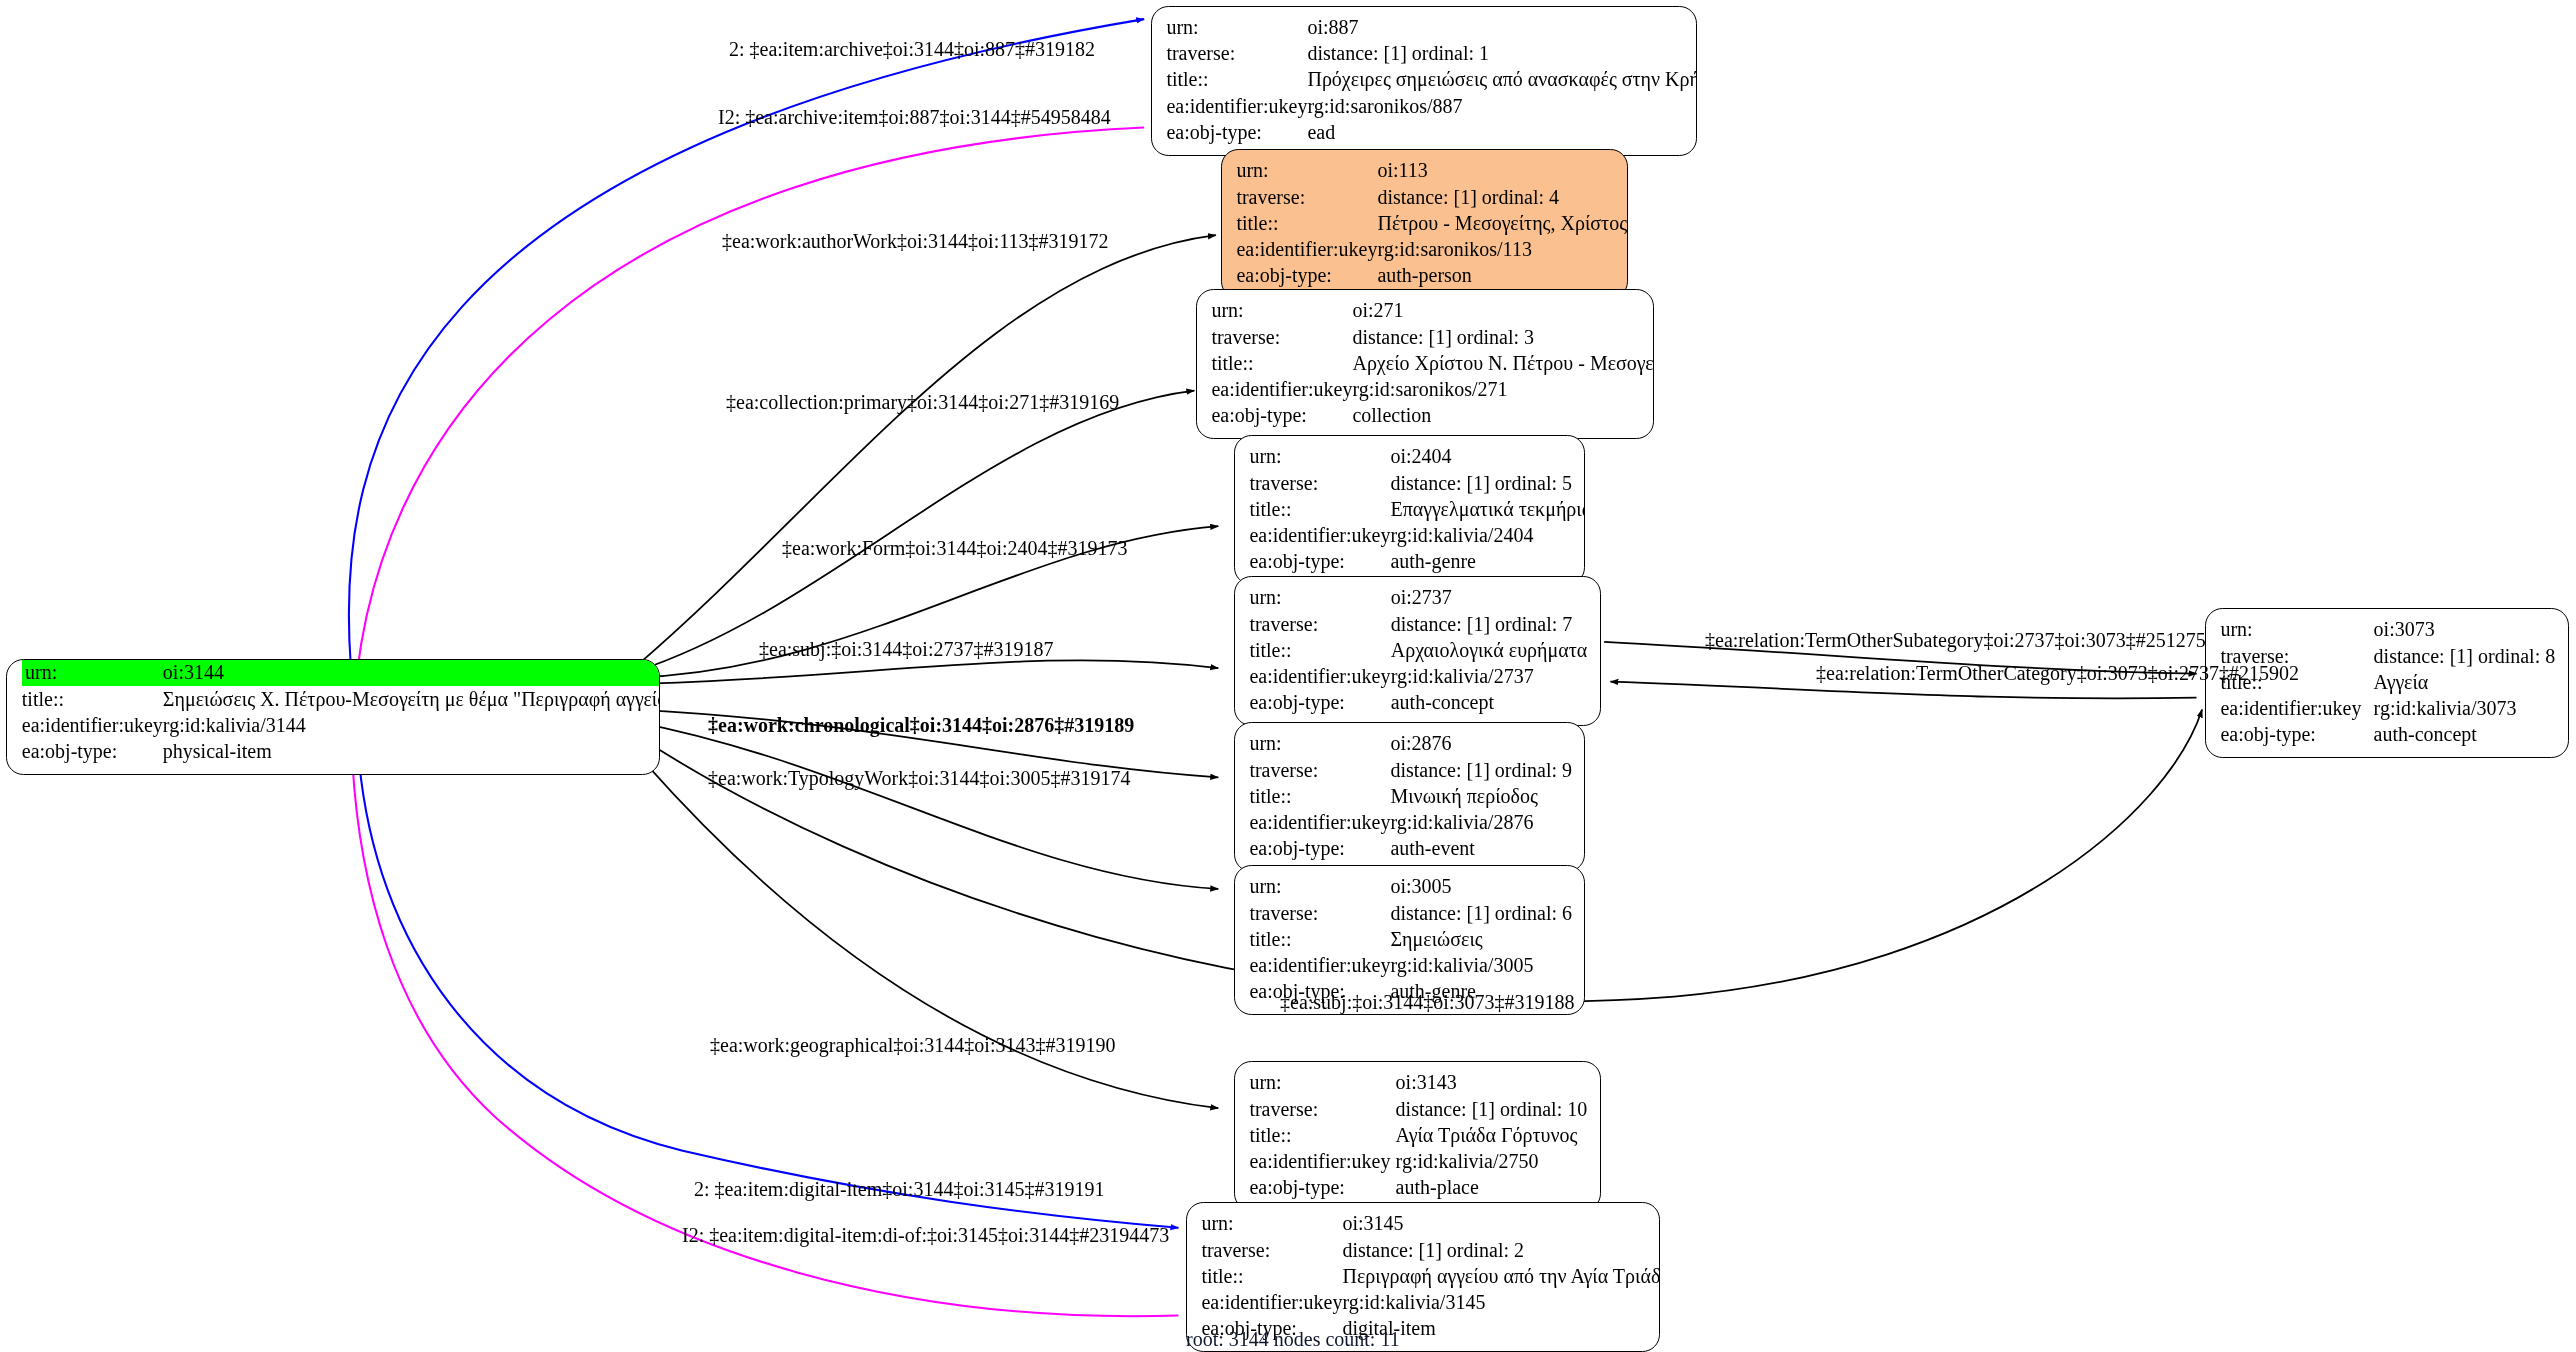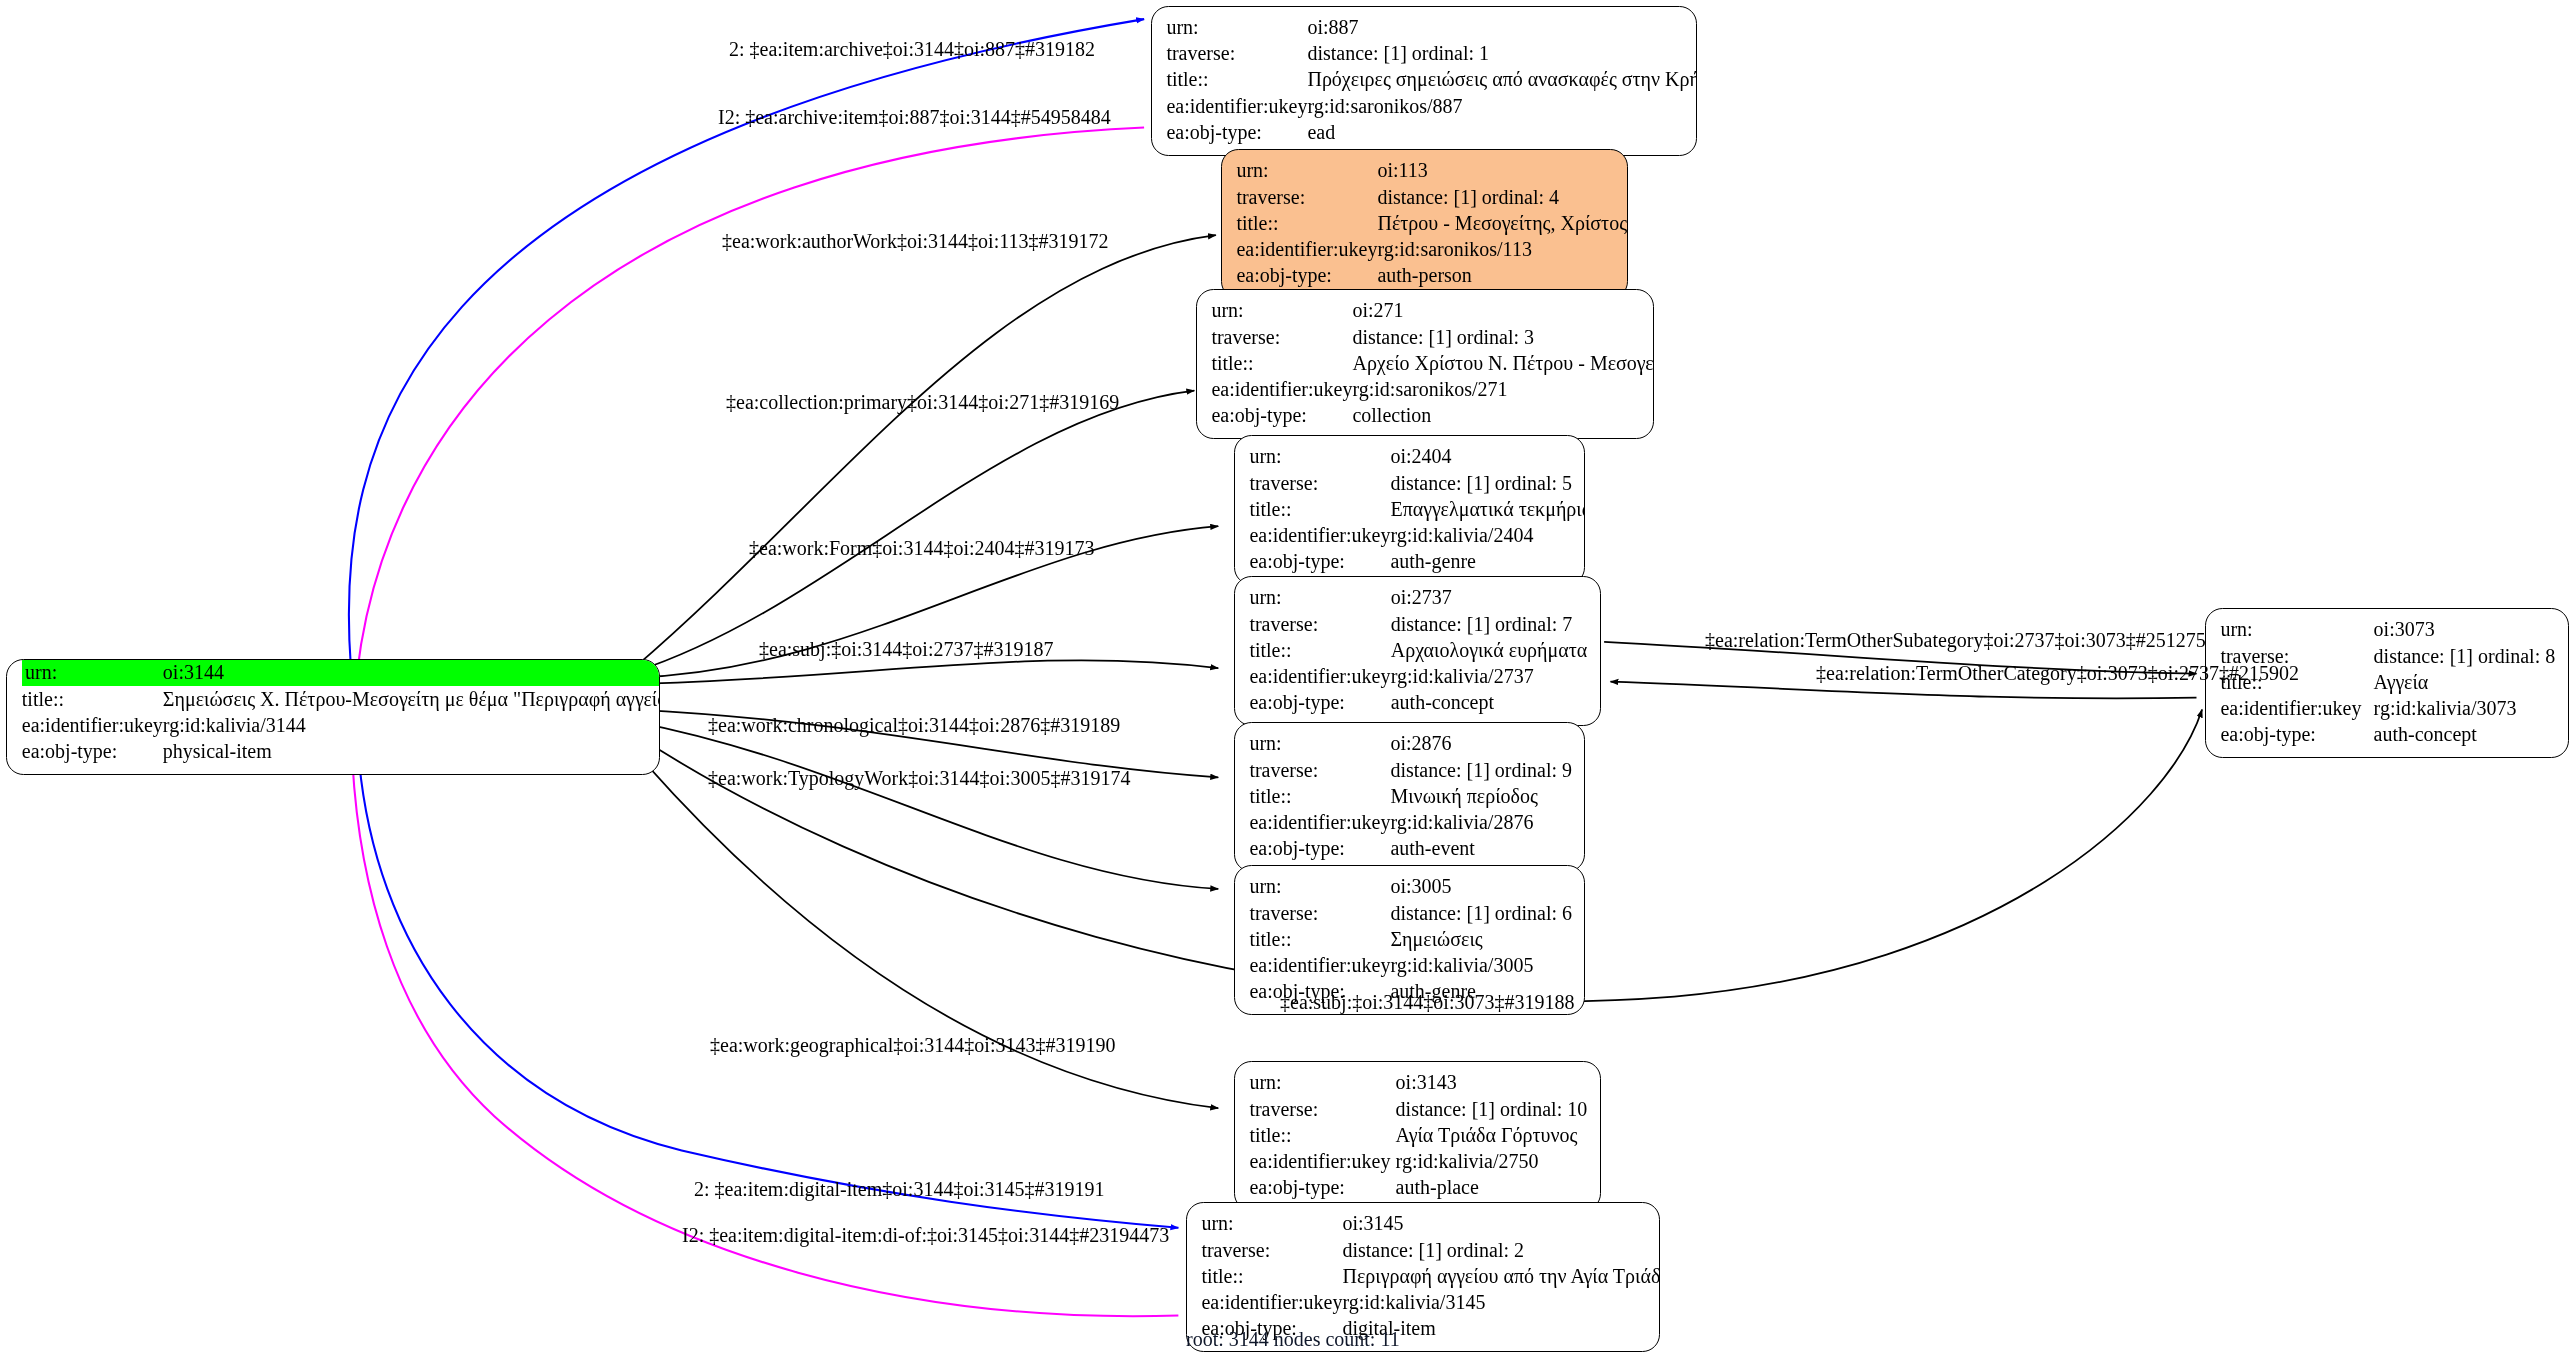--- a/index.html
+++ b/index.html
@@ -412,23 +412,23 @@
         <td class="val">digital-item</td>
       </tr>
     </tbody>
       </table>
   </div>
 
   <div class="edge-label" style="left:729px; top:3.2px;margin-top:36px;">2: ‡ea:item:archive‡oi:3144‡oi:887‡#319182</div>
   <div class="edge-label" style="left:718px; top:107px;">I2: ‡ea:archive:item‡oi:887‡oi:3144‡#54958484</div>
   <div class="edge-label" style="left:722px; top:231px;">‡ea:work:authorWork‡oi:3144‡oi:113‡#319172</div>
   <div class="edge-label" style="left:726px; top:392px;">‡ea:collection:primary‡oi:3144‡oi:271‡#319169</div>
-  <div class="edge-label" style="left:749px; top:538px;">‡ea:work:Form‡oi:3144‡oi:2404‡#319173</div>
+  <div class="edge-label" style="left:782px; top:538px;">‡ea:work:Form‡oi:3144‡oi:2404‡#319173</div>
   <div class="edge-label" style="left:759px; top:639px;">‡ea:subj:‡oi:3144‡oi:2737‡#319187</div>
-  <div class="edge-label" style="left:708px; top:715px;">‡ea:work:chronological‡oi:3144‡oi:2876‡#319189</div>
+  <div class="edge-label" style="left:708px; top:715px;font-weight:bold;">‡ea:work:chronological‡oi:3144‡oi:2876‡#319189</div>
   <div class="edge-label" style="left:708px; top:768px;">‡ea:work:TypologyWork‡oi:3144‡oi:3005‡#319174</div>
   <div class="edge-label" style="left:1705px; top:630px;">‡ea:relation:TermOtherSubategory‡oi:2737‡oi:3073‡#251275</div>
   <div class="edge-label" style="left:1788px; top:663px;margin-left:28px;">‡ea:relation:TermOtherCategory‡oi:3073‡oi:2737‡#215902</div>
   <div class="edge-label" style="left:1280px; top:992px;">‡ea:subj:‡oi:3144‡oi:3073‡#319188</div>
   <div class="edge-label" style="left:710px; top:1035px;">‡ea:work:geographical‡oi:3144‡oi:3143‡#319190</div>
   <div class="edge-label" style="left:694px; top:1142px;margin-top:37px;">2: ‡ea:item:digital-item‡oi:3144‡oi:3145‡#319191</div>
   <div class="edge-label" style="left:682px; top:1225px;">I2: ‡ea:item:digital-item:di-of:‡oi:3145‡oi:3144‡#23194473</div>
 
   <div class="footer-label" style="left:1186px; top:1328px;">root: 3144 nodes count: 11</div>
 

